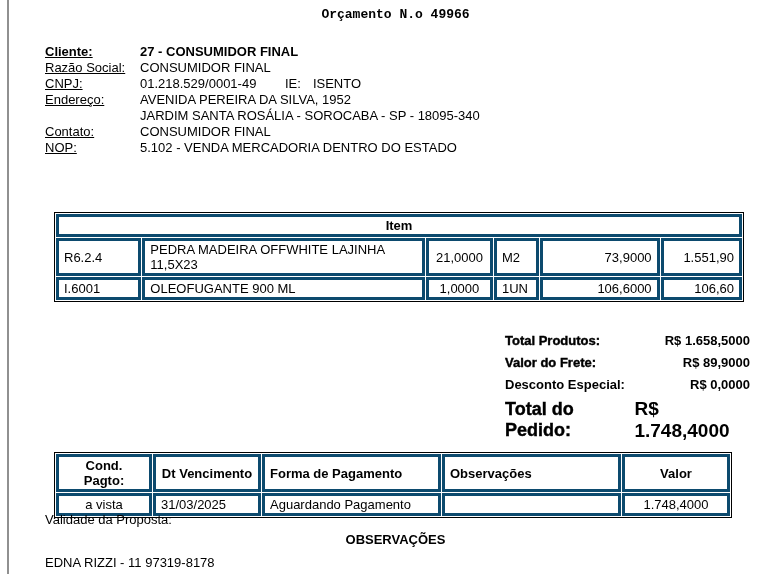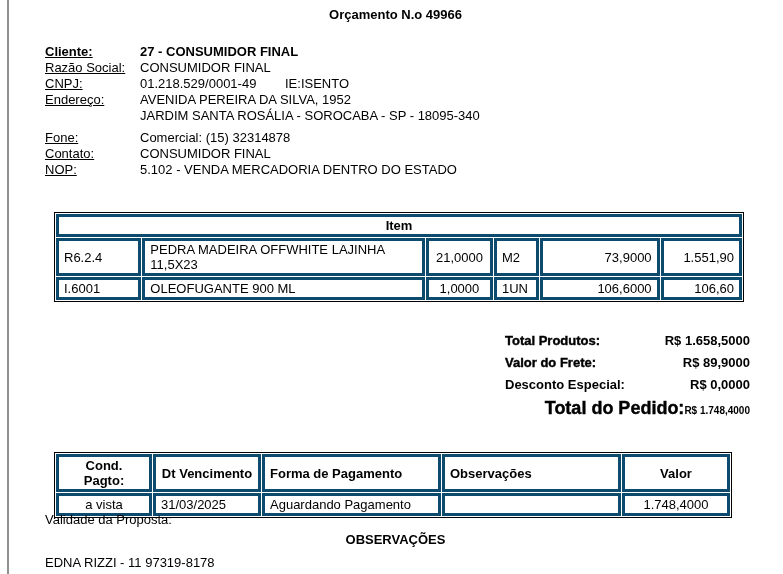--- a/index.html
+++ b/index.html
@@ -10,30 +10,30 @@
     font-size:13px;
     position:relative;
     overflow:hidden;
   }
   .left-rule{
     position:absolute;left:7px;top:0;width:2px;height:574px;
     background:#909090;
   }
   .doc-title{
     position:absolute;top:7px;left:8px;width:775px;
-    text-align:center;font-weight:bold;font-size:13px;
+    text-align:center;font-weight:bold;font-size:13px;font-family:Liberation Mono, monospace;
   }
   
   .client-block{position:absolute;left:45px;top:44px;width:640px;}
   .field-row{display:flex;line-height:16px;}
   .flabel{width:95px;flex:0 0 95px;text-decoration:underline;}
   .fvalue{white-space:nowrap;}
   .bold{font-weight:bold;}
   .cnpj-val{display:inline-block;width:145px;}
-  .ie-val{margin-left:0;}
+  .ie-val{margin-left:12px;}
   .gap-above{margin-top:6px;}
   
   table.doc{
     border-collapse:separate;border-spacing:1px;
     border:1px solid #000;
     table-layout:fixed;
     font-size:13px;
   }
   table.doc th,table.doc td{
     border:3px solid #0c4a6e;
@@ -49,21 +49,21 @@
   .t-center{text-align:center;}
   .t-left{text-align:left;}
   .t-right{text-align:right;}
   
   .totals{position:absolute;left:505px;top:330px;width:245px;}
   .totals-row{display:flex;justify-content:space-between;align-items:baseline;line-height:22px;}
   .totals-row .tval{font-weight:bold;}
   .xbold{font-weight:bold;-webkit-text-stroke:0.4px #000;}
   .grand-row{display:flex;justify-content:flex-end;align-items:baseline;margin-top:2px;}
   .grand-label{font-size:18px;}
-  .grand-value{font-weight:bold;font-size:10px;}
+  .grand-value{font-weight:bold;font-size:19px;}
   
   .validity{position:absolute;left:45px;top:512px;}
   .obs-title{position:absolute;left:8px;top:532px;width:775px;text-align:center;font-weight:bold;}
   .contact{position:absolute;left:45px;top:555px;}
 </style>
 </head>
 <body>
 
 <div class="left-rule"></div>
 
@@ -82,24 +82,20 @@
     <span class="flabel">CNPJ:</span>
     <span class="fvalue"><span class="cnpj-val">01.218.529/0001-49</span><span>IE:</span><span class="ie-val">ISENTO</span></span>
   </div>
   <div class="field-row">
     <span class="flabel">Endereço:</span>
     <span class="fvalue">AVENIDA PEREIRA DA SILVA, 1952</span>
   </div>
   <div class="field-row">
     <span class="flabel"></span>
     <span class="fvalue">JARDIM SANTA ROSÁLIA - SOROCABA - SP - 18095-340</span>
-  </div>
-  <div class="field-row gap-above">
-    <span class="flabel">Fone:</span>
-    <span class="fvalue">Comercial: (15) 32314878</span>
   </div>
   <div class="field-row">
     <span class="flabel">Contato:</span>
     <span class="fvalue">CONSUMIDOR FINAL</span>
   </div>
   <div class="field-row">
     <span class="flabel">NOP:</span>
     <span class="fvalue">5.102 - VENDA MERCADORIA DENTRO DO ESTADO</span>
   </div>
 </div>

